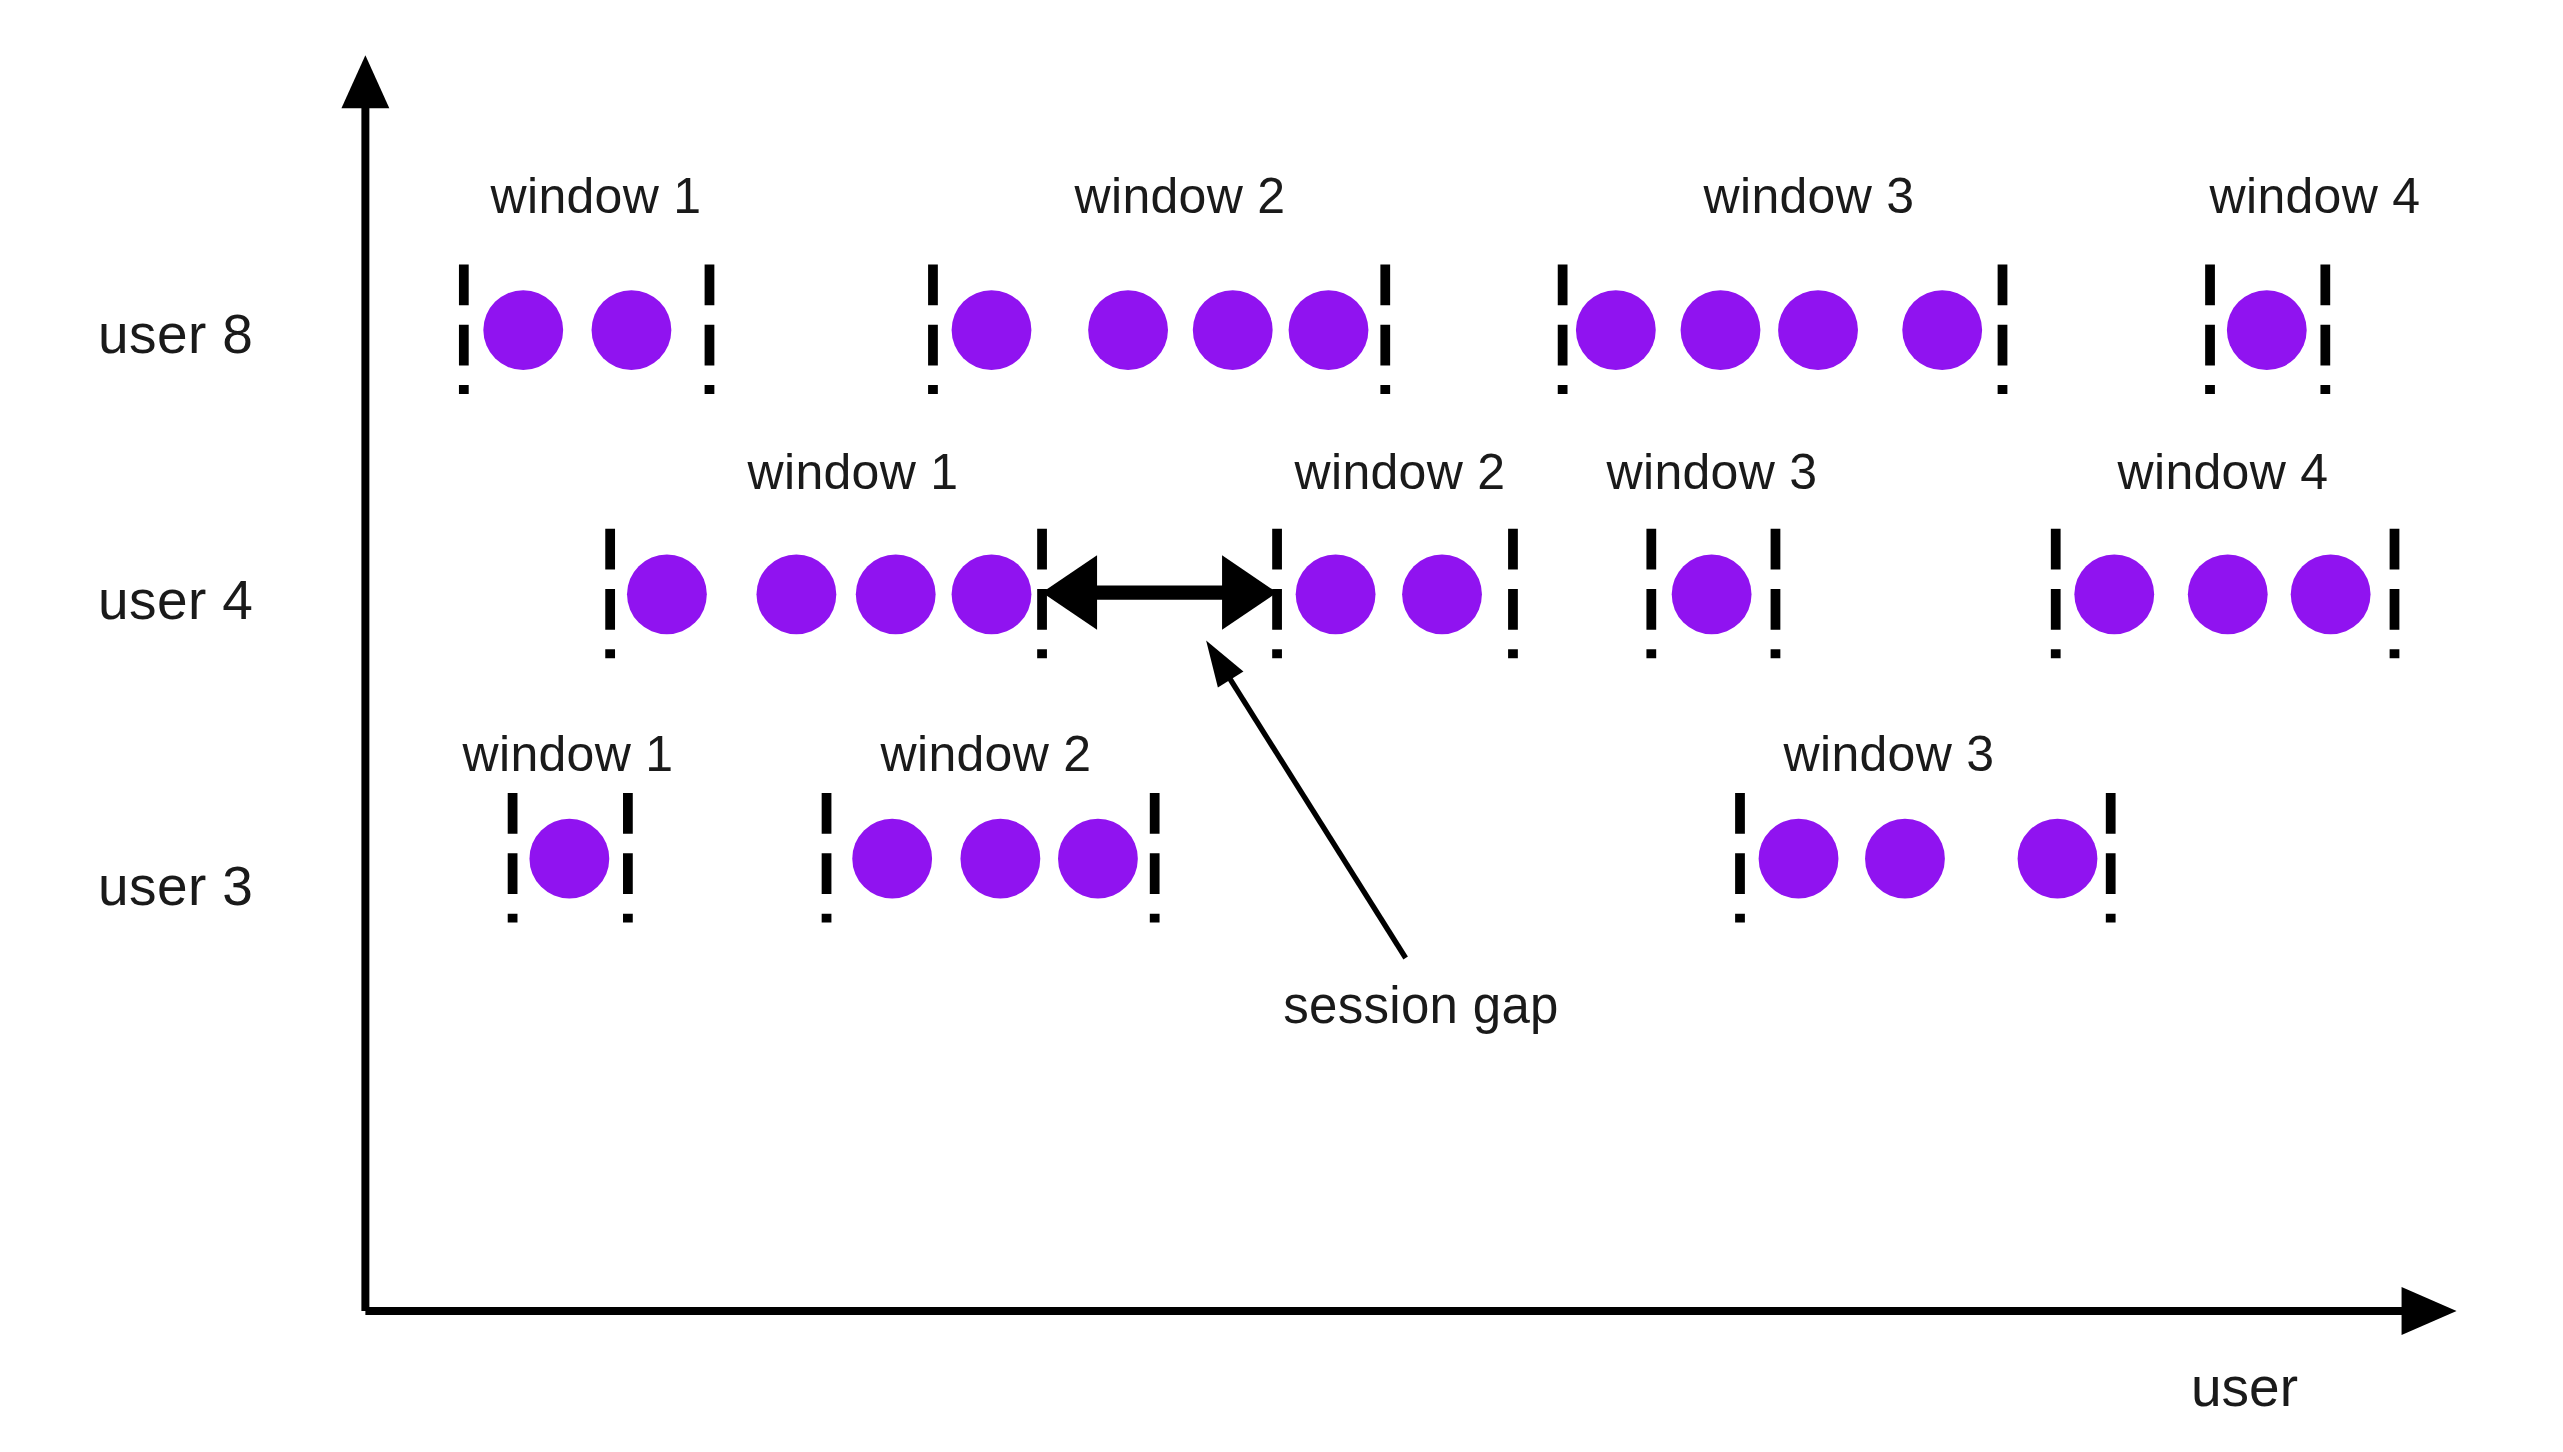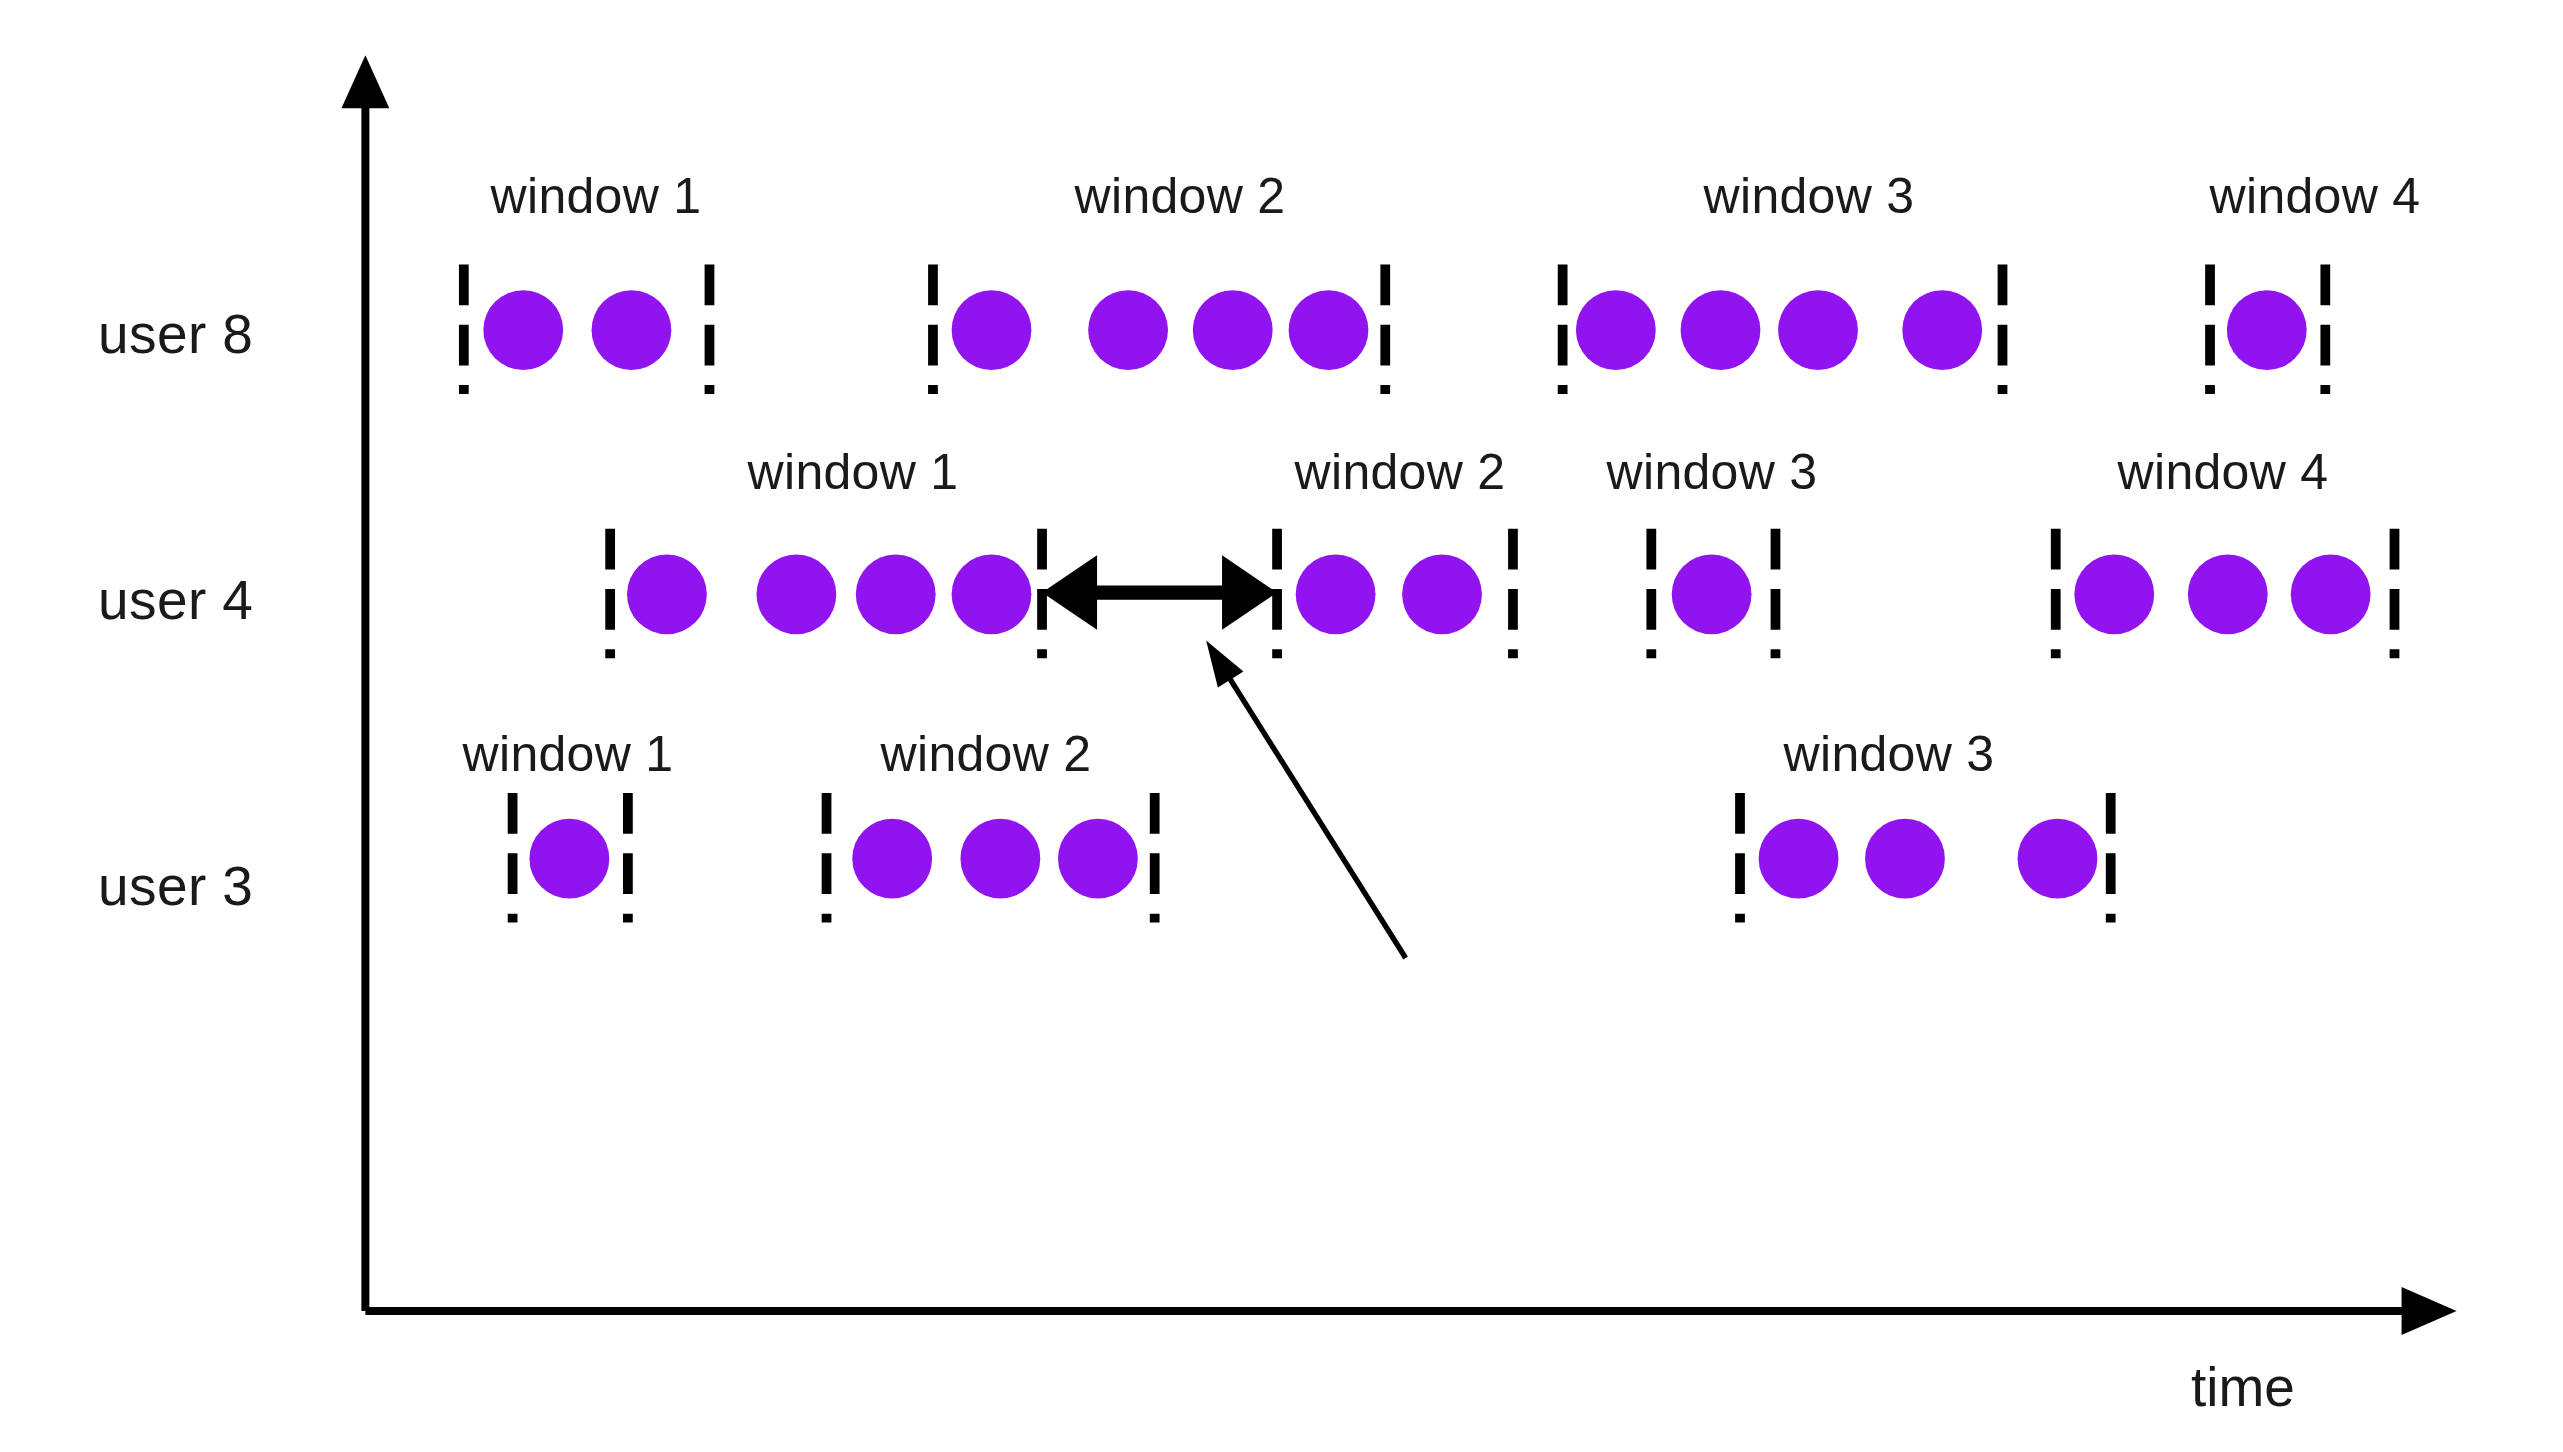--- a/index.html
+++ b/index.html
@@ -146,16 +146,17 @@
       <div class="win-label" style="left: 853px; top: 443px;">window 1</div>
       <div class="win-label" style="left: 1400px; top: 443px;">window 2</div>
       <div class="win-label" style="left: 1712px; top: 443px;">window 3</div>
       <div class="win-label" style="left: 2223px; top: 443px;">window 4</div>
       <div class="row-label" style="left: 98px; top: 854px;">user 3</div>
       <div class="win-label" style="left: 568px; top: 725px;">window 1</div>
       <div class="win-label" style="left: 986px; top: 725px;">window 2</div>
       <div class="win-label" style="left: 1889px; top: 725px;">window 3</div>
     </div>
 
-  <div class="axis-label" id="x-axis-label" style="left:2191px; top:1355px;">time</div>
+  <div class="axis-label" id="x-axis-label" style="left:2191px; top:1355px;">user</div>
 
+  <div class="annot-label" id="session-gap-label" style="left:1421px; top:976px;">session gap</div>
 </div>
 
 
 </body></html>

